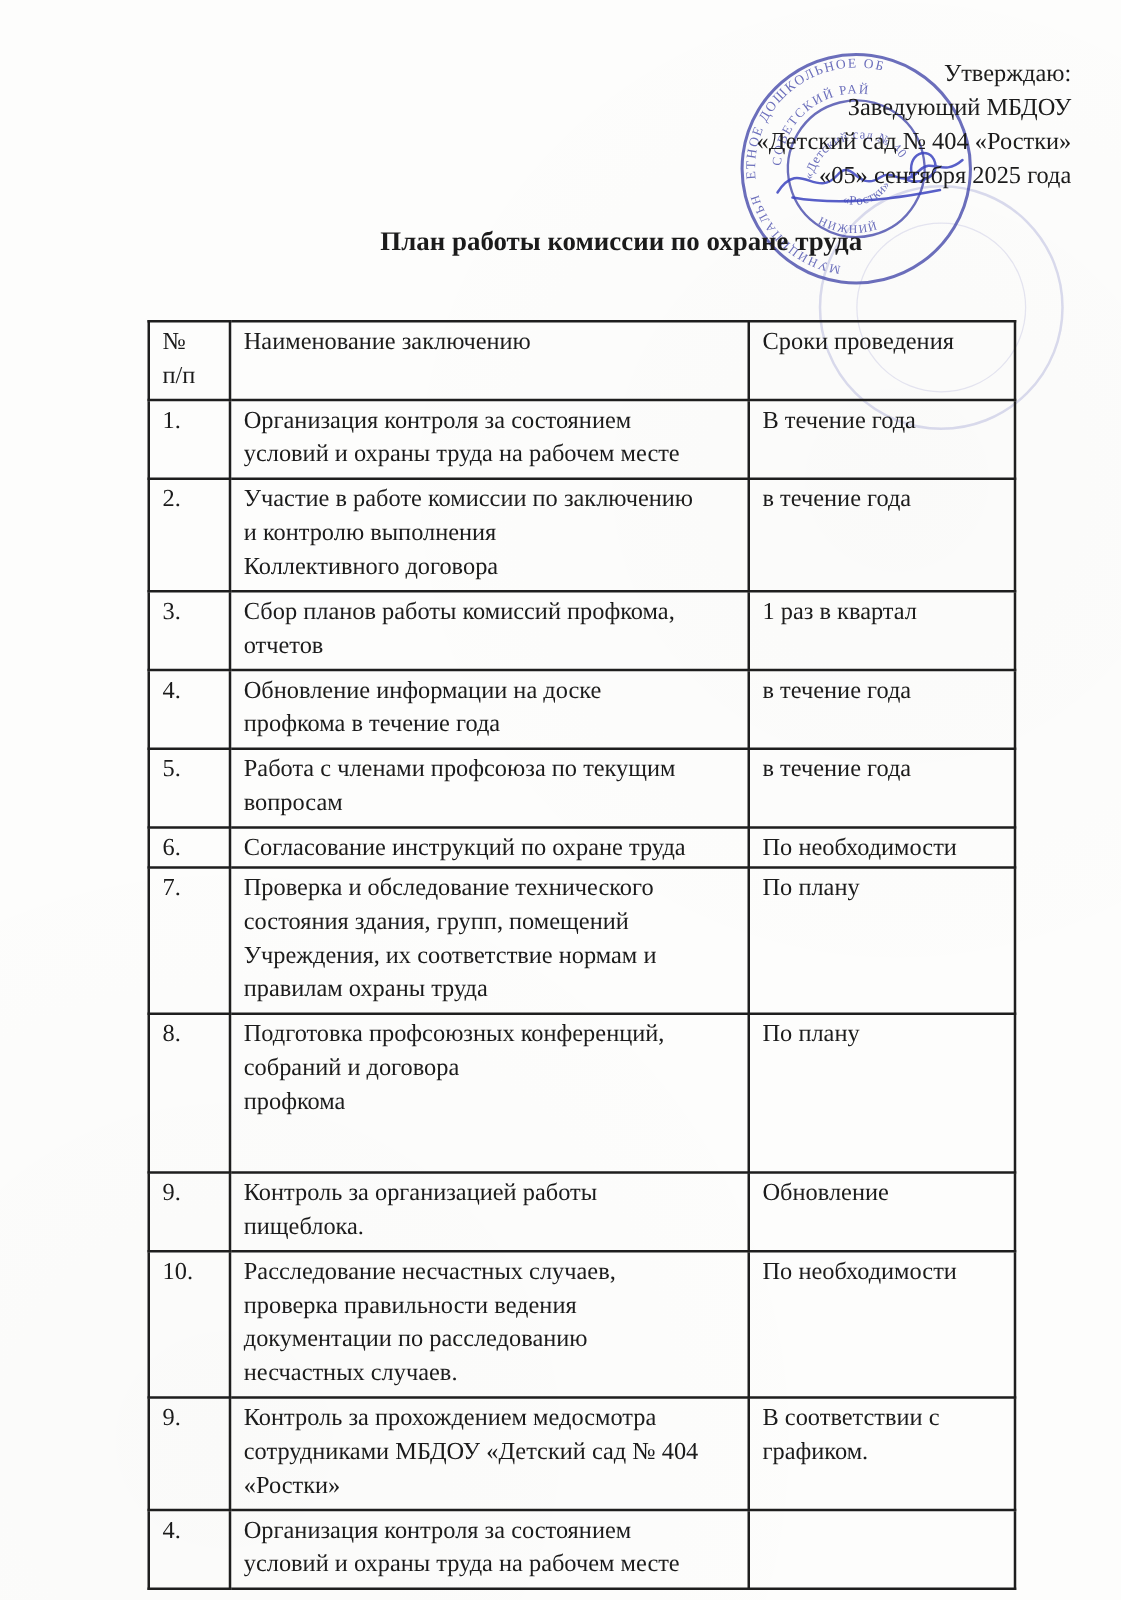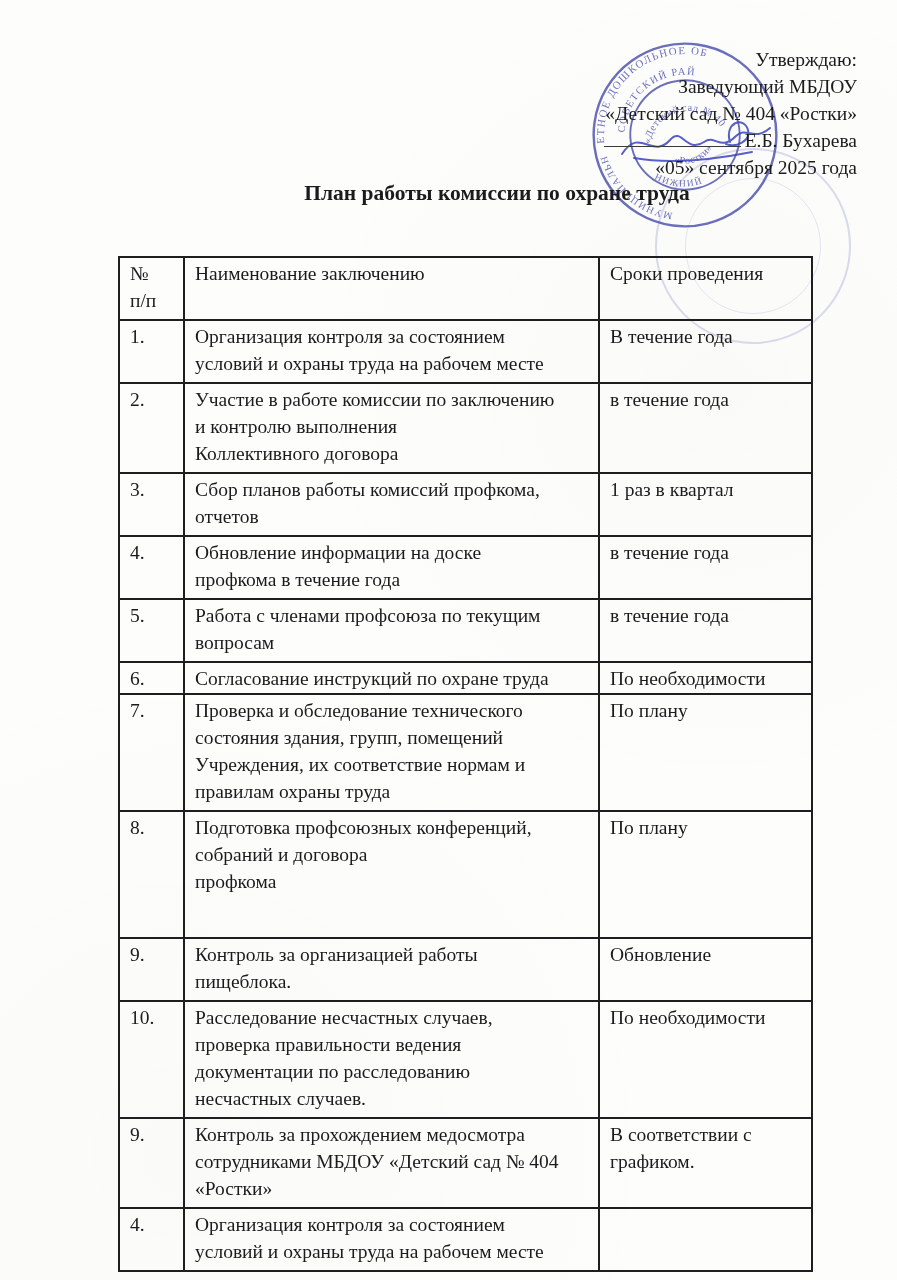--- a/index.html
+++ b/index.html
@@ -156,21 +156,20 @@
       <path d="M 10 46 C 28 18, 40 52, 58 32 C 70 18, 74 46, 92 34 C 104 26, 108 44, 124 28 C 134 18, 142 34, 158 20"></path>
       <path d="M 118 34 C 112 14, 132 8, 136 22 C 139 33, 124 40, 114 36"></path>
       <path d="M 22 50 C 56 56, 100 52, 140 44"></path>
     </g>
   </svg>
 
   <div class="approval">
     <span class="row">Утверждаю:</span>
     <span class="row">Заведующий МБДОУ</span>
     <span class="row">«Детский сад № 404 «Ростки»</span>
-    <span class="row"><span class="sig-line"></span><span>Е.Б. Бухарева</span></span>
     <span class="row">«05»  сентября 2025 года</span>
   </div>
 
   <div class="doc-title">
     <div>План работы комиссии по охране труда</div>
   </div>
 
   <table class="plan-table">
     <colgroup>
         <col class="c-num">

